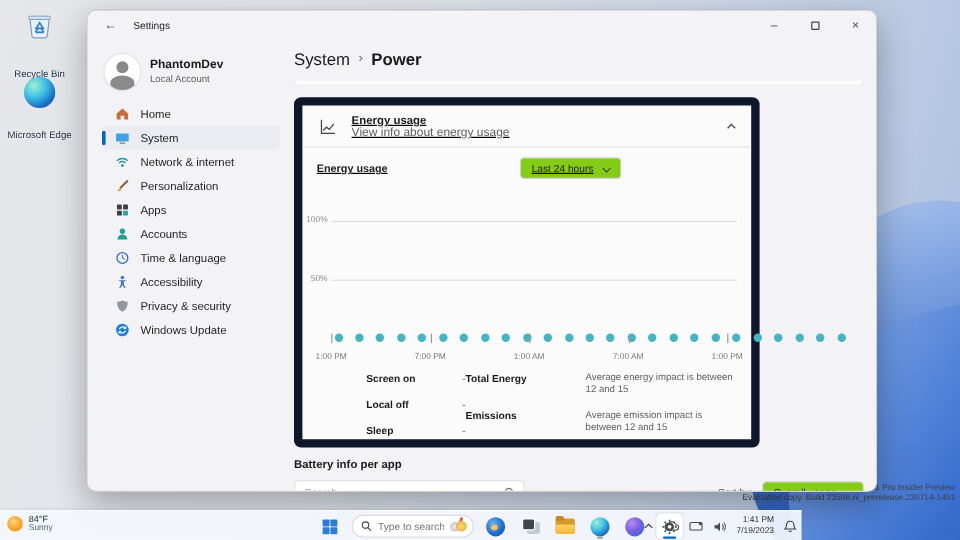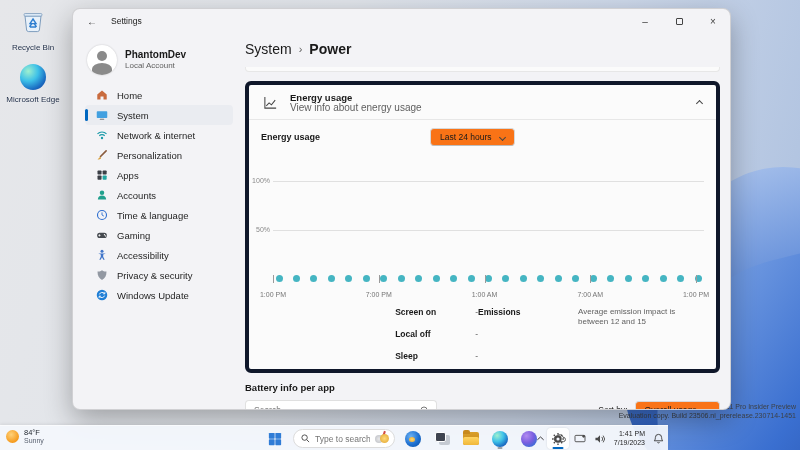--- a/index.html
+++ b/index.html
@@ -10,21 +10,21 @@
   
   .petal1 { position:absolute; right:-90px; top:165px; width:260px; height:330px;
     background:linear-gradient(155deg,#bcd0f0 0%,#6f97dd 35%,#2f62c2 65%,#1d4296 100%);
     border-radius:70% 30% 45% 55% / 85% 15% 60% 40%; transform:rotate(6deg); }
   .petal2 { position:absolute; right:-130px; top:260px; width:280px; height:260px;
     background:linear-gradient(140deg,#8db1ea 0%,#3a6fd0 55%,#1c3f93 100%);
     border-radius:60% 40% 50% 50% / 70% 30% 60% 40%; transform:rotate(-14deg); }
 
   
   .dicon { position:absolute; width:58px; text-align:center; cursor:default; }
-  .dicon .dlabel { display:block; margin-top:5px; font-size:8px; line-height:9px; color:#22304a;
+  .dicon .dlabel { display:block; margin-top:18px; font-size:8px; line-height:9px; color:#22304a;
     text-shadow:0 0 2px rgba(255,255,255,.9); }
   .dicon-recycle { left:4px; top:8px; } .dicon-edge { left:4px; top:64px; }
   .edge-ball { width:26px; height:26px; border-radius:50%; margin:0 auto;
     background:radial-gradient(circle at 32% 28%, #9ff0cf 0%, #3ec1e8 38%, #1b6fc4 70%, #15368f 100%); }
 
   
   .weather { position:absolute; left:6px; bottom:3px; height:22px; display:flex; align-items:center; gap:5px; z-index:11; }
   .sun { width:13px; height:13px; border-radius:50%; background:radial-gradient(circle at 40% 35%,#ffd27a,#f59a1d 70%); }
   .wtemp { font-size:7.5px; color:#20262e; line-height:9px; }
   .wcond { font-size:7px; color:#5a6270; line-height:8px; }
@@ -68,32 +68,32 @@
 
   
   .main { position:absolute; left:172px; top:24px; right:0; bottom:0; }
   .crumbs { display:flex; align-items:center; gap:7px; padding:8px 0 10px 0; }
   .crumb-parent { font-size:14px; color:#1a1a1a; font-weight:400; }
   .crumb-sep { font-size:11px; color:#5f5f5f; }
   .crumb-cur { font-size:14px; color:#1a1a1a; font-weight:700; }
   .sliver { width:475px; height:5px; background:#fbfbfb; border:1px solid #e7e7e7; border-top:none;
     border-radius:0 0 4px 4px; margin-bottom:9px; }
 
-  .card { position:relative; width:475px; height:292px; background:#fbfbfb; border:4px solid #0f172a; border-radius:6px; }
+  .card { position:relative; width:388px; height:292px; background:#fbfbfb; border:7px solid #0f172a; border-radius:6px;text-decoration:underline; }
   .cardhead { display:flex; align-items:center; gap:12px; height:34px; padding:0 14px; }
   .ctitle { font-size:9.5px; font-weight:700; color:#1a1a1a; line-height:11px; }
   .csub { font-size:10px; color:#5f5f5f; line-height:9px; }
   .chev { width:5px; height:5px; border-right:1.2px solid #444; border-bottom:1.2px solid #444; display:inline-block; }
   .chev.down { transform:rotate(45deg); }
   .chev.up { transform:rotate(-135deg); margin-top:3px; }
   .expander-chev { margin-left:auto; cursor:pointer; }
   .carddivider { height:1px; background:#e7e7e7; }
   .cardrow { display:flex; align-items:center; padding:8px 14px 0 12px; }
   .rowlabel { font-size:9px; font-weight:700; color:#1a1a1a; }
-  .dropbtn { margin-left:110px; display:flex; align-items:center; gap:8px; background:#f97316; border:1px solid #d8d8d8;
+  .dropbtn { margin-left:110px; display:flex; align-items:center; gap:8px; background:#84cc16; border:1px solid #d8d8d8;
     border-bottom-color:#bdbdbd; border-radius:4px; padding:3px 9px; font-size:8.5px; color:#1a1a1a; cursor:pointer; }
 
   
   .gline { position:absolute; left:24px; right:12px; height:1px; background:#e0e0e0; }
   .glabel { position:absolute; left:2px; width:19px; text-align:right; font-size:7px; color:#8a8a8a; }
   .plot { position:absolute; left:24px; right:20px; top:96px; height:98px; border-bottom:1px solid transparent; }
   .dot { position:absolute; width:7px; height:7px; border-radius:50%; }
   .xtick { position:absolute; bottom:-4px; width:0; }
   .tickmark { position:absolute; left:0; bottom:-1px; width:1px; height:8px; background:#9a9a9a; display:block; }
   .ticklabel { position:absolute; top:9px; left:0; transform:translateX(-50%); font-size:7px; color:#757575; white-space:nowrap; }
@@ -263,31 +263,20 @@
           <span>Accounts</span>
         </div>
         <div class="navitem">
           <span class="nicon">
               <svg width="12" height="12" viewBox="0 0 16 16">
                 <circle cx="8" cy="8" r="6" fill="none" stroke="#2f6fd0" stroke-width="1.5"></circle>
                 <path d="M8 4.5 V8 L10.5 9.5" stroke="#2f6fd0" stroke-width="1.2" fill="none"></path>
               </svg>
             </span>
           <span>Time &amp; language</span>
-        </div>
-        <div class="navitem">
-          <span class="nicon">
-              <svg width="12" height="12" viewBox="0 0 16 16">
-                <rect x="1.5" y="5" width="13" height="7" rx="3.4" fill="#45494f"></rect>
-                <circle cx="11.3" cy="7.6" r="0.9" fill="#fff"></circle>
-                <circle cx="12.8" cy="9.2" r="0.9" fill="#fff"></circle>
-                <path d="M4.6 7 v3 M3.1 8.5 h3" stroke="#fff" stroke-width="1"></path>
-              </svg>
-            </span>
-          <span>Gaming</span>
         </div>
         <div class="navitem">
           <span class="nicon">
               <svg width="12" height="12" viewBox="0 0 16 16">
                 <circle cx="8" cy="3" r="2" fill="#3f74c9"></circle>
                 <path d="M3 6 h10 l-3.4 1.4 v3 l2 4 h-1.8 L8 11 l-1.8 3.4 H4.4 l2 -4 v-3 Z" fill="#3f74c9"></path>
               </svg>
             </span>
           <span>Accessibility</span>
         </div>
@@ -407,20 +396,24 @@
               <span class="slabel">Local off</span>
               <span class="sval">-</span>
             </div>
             <div class="srow">
               <span class="slabel">Sleep</span>
               <span class="sval">-</span>
             </div>
           </div>
           <div class="scol-r">
             <div class="srow-r">
+              <span class="slabel-r">Total Energy</span>
+              <span class="sdesc">Average energy impact is between 12 and 15</span>
+            </div>
+            <div class="srow-r">
               <span class="slabel-r">Emissions</span>
               <span class="sdesc">Average emission impact is between 12 and 15</span>
             </div>
           </div>
         </div>
       </div>
 
       <div class="battery">
         <div class="bheading">Battery info per app</div>
         <div class="brow">

